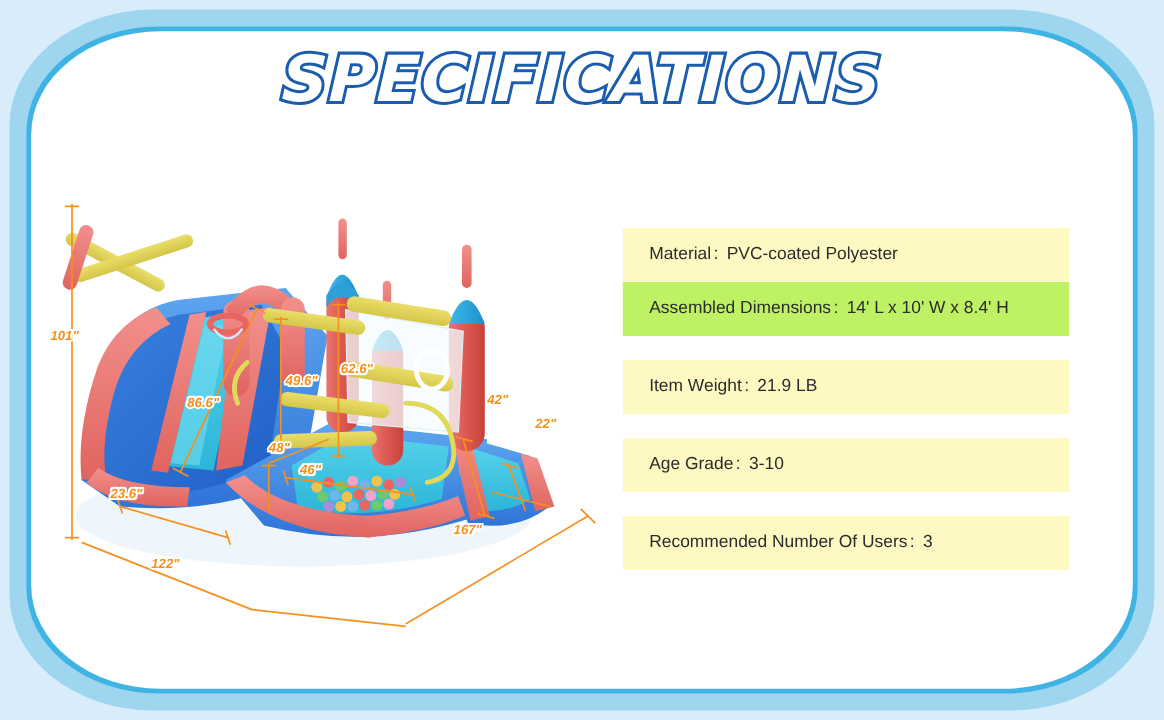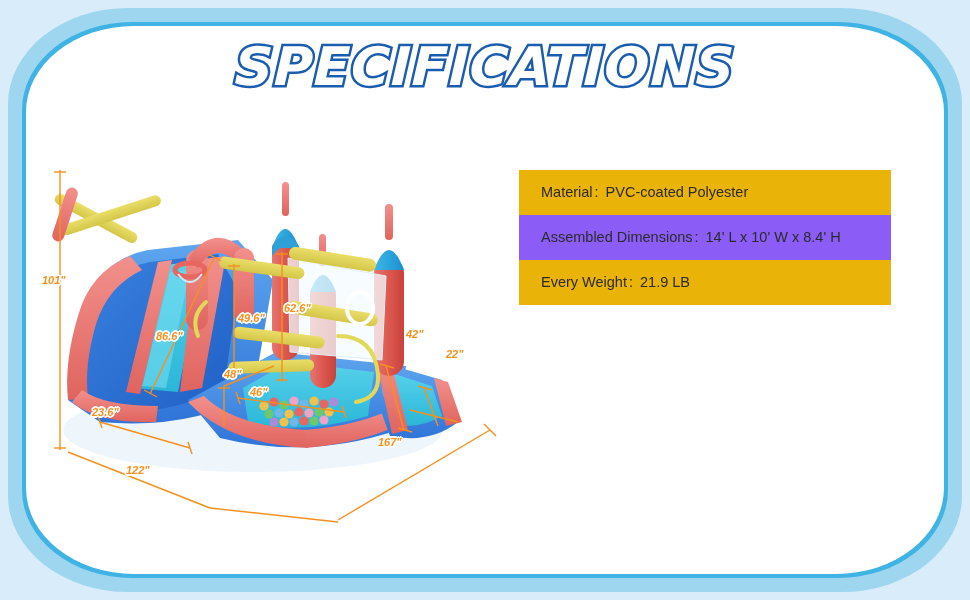--- a/index.html
+++ b/index.html
@@ -50,22 +50,22 @@
     position:absolute;left:519px;top:170px;width:372px;
   }
   .spec-row{
     height:45px;line-height:45px;
     padding-left:22px;
     font-size:14.5px;
     color:#2b2b2b;
     white-space:nowrap;
     overflow:hidden;
   }
-  .spec-row.light{background:#eab308;}
-  .spec-row.dark{background:#8b5cf6;}
+  .spec-row.light{background:#fef9c3;margin-top:20px;}
+  .spec-row.dark{background:#bef264;}
   .spec-label{}
   .spec-sep{padding:0 2px;}
   .spec-value{padding-left:5px;}
 
   
   .illus{
     position:absolute;left:38px;top:130px;width:480px;height:420px;
   }
   .illus svg{display:block;width:480px;height:420px;}
 
@@ -276,17 +276,23 @@
   </div>
 
   <div class="spec-table">
     <div class="spec-row light">
       <span class="spec-label">Material</span><span class="spec-sep">:</span><span class="spec-value">PVC-coated Polyester</span>
     </div>
     <div class="spec-row dark">
       <span class="spec-label">Assembled Dimensions</span><span class="spec-sep">:</span><span class="spec-value">14' L x 10' W x 8.4' H</span>
     </div>
     <div class="spec-row light">
-      <span class="spec-label">Every Weight</span><span class="spec-sep">:</span><span class="spec-value">21.9 LB</span>
+      <span class="spec-label">Item Weight</span><span class="spec-sep">:</span><span class="spec-value">21.9 LB</span>
+    </div>
+    <div class="spec-row light">
+      <span class="spec-label">Age Grade</span><span class="spec-sep">:</span><span class="spec-value">3-10</span>
+    </div>
+    <div class="spec-row light">
+      <span class="spec-label">Recommended Number Of Users</span><span class="spec-sep">:</span><span class="spec-value">3</span>
     </div>
   </div>
 
 </div>
 
 </body></html>

